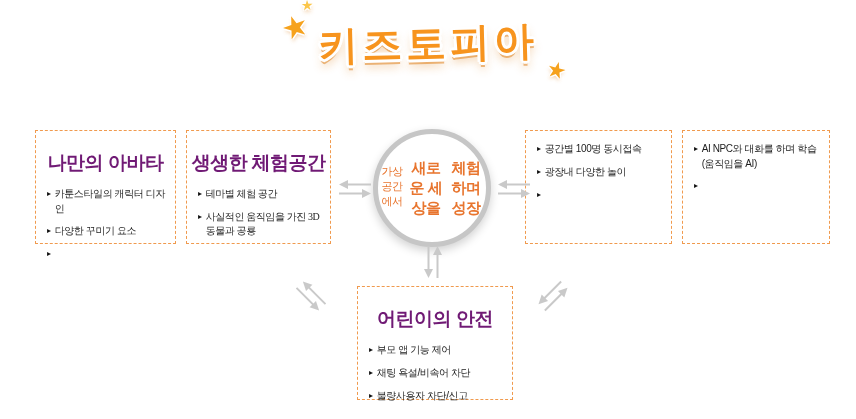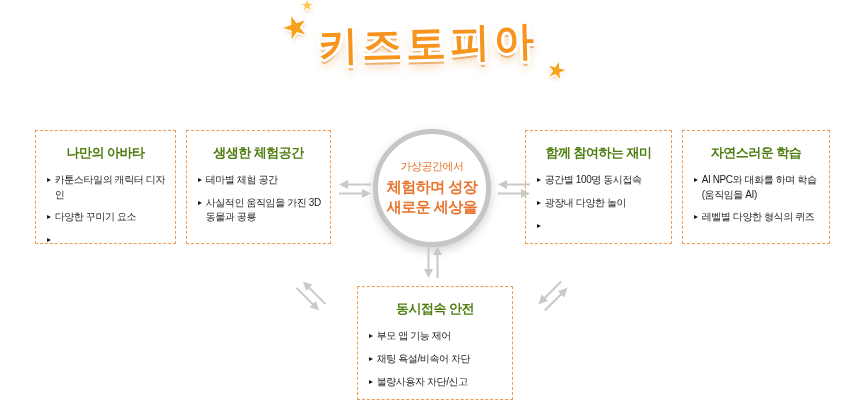--- a/index.html
+++ b/index.html
@@ -22,38 +22,38 @@
   .star { position:absolute; color:#f6a21d; text-shadow:-1px -1px 0 #fff,1px -1px 0 #fff,-1px 1px 0 #fff,1px 1px 0 #fff, 0 3px 4px rgba(222,130,30,0.4); }
   .star-left   { left:-36px; top:-10px; font-size:30px; transform:rotate(-18deg); }
   .star-left-s { left:-16px; top:-22px; font-size:14px; color:#fbc64a; }
   .star-right  { right:-28px; bottom:-16px; font-size:22px; transform:rotate(16deg); }
 
   
   .circle {
     position:absolute; left:373px; top:129px; width:108px; height:108px;
     border-radius:50%; border:5px solid #c6c6c6; background:#fff;
     box-shadow:0 4px 10px rgba(0,0,0,0.18);
-    display:flex; flex-direction:column; align-items:center; justify-content:center;
+    display:flex; flex-direction:row; align-items:center; justify-content:center;
     text-align:center; color:#e8752e;
   }
   .circle .c1 { font-size:11px; margin-bottom:3px; letter-spacing:-0.5px; }
   .circle .c2 { font-size:15px; font-weight:bold; line-height:1.35; letter-spacing:-0.5px; }
 
   
   .fbox { position:absolute; border:1.5px dashed #f09a4e; background:#fff; box-sizing:border-box; }
   .ftitle {
-    margin-top:13px; text-align:center; font-size:13px; font-weight:bold;
-    color:#4d7c0f; letter-spacing:-0.5px;
+    margin-top:19px; text-align:center; font-size:19px; font-weight:bold;
+    color:#701a75; letter-spacing:-0.5px;
   }
   .fitems { margin:11px 0 0; padding:0 6px 0 11px; list-style:none; }
   .fitems li { display:flex; font-size:10px; color:#1c1c1c; line-height:1.45; margin-bottom:8px; letter-spacing:-0.4px; }
   .bullet { flex:0 0 auto; font-size:8px; line-height:1.85; margin-right:4px; color:#111; }
 
   .box-avatar    { left:35px;  top:130px; width:141px; height:114px; }
-  .box-space     { left:186px; top:130px; width:145px; height:114px; }
+  .box-space     { left:186px; top:130px; width:145px; height:114px;font-family:Liberation Serif, serif; }
   .box-fun       { left:525px; top:130px; width:147px; height:114px; }
   .box-learning  { left:682px; top:130px; width:148px; height:114px; }
   .box-safety    { left:357px; top:286px; width:156px; height:114px; }
 
   
   .xarrow { position:absolute; }
   .arr-left  { left:338px; top:179px; }
   .arr-right { left:497px; top:179px; }
   .arr-down  { left:416px; top:252px; transform:rotate(90deg); }
   .arr-diag-l{ left:294px; top:286px; transform:rotate(45deg); }
@@ -68,22 +68,22 @@
     <span class="logo-inner">
       <span class="star star-left">★</span>
       <span class="star star-left-s">★</span>
       <span class="logo-text">키즈토피아</span>
       <span class="star star-right">★</span>
     </span>
   </div>
 
   <div class="circle">
     <div class="c1">가상공간에서</div>
+    <div class="c2">새로운 세상을</div>
     <div class="c2">체험하며 성장</div>
-    <div class="c2">새로운 세상을</div>
   </div>
 
   <div class="fbox box-avatar">
     <div class="ftitle">나만의 아바타</div>
     <ul class="fitems">
       <li>
           <span class="bullet">▸</span>
           <span>카툰스타일의 캐릭터 디자인</span>
         </li>
       <li>
@@ -104,52 +104,49 @@
           <span>테마별 체험 공간</span>
         </li>
       <li>
           <span class="bullet">▸</span>
           <span>사실적인 움직임을 가진 3D 동물과 공룡</span>
         </li>
     </ul>
   </div>
 
   <div class="fbox box-fun">
-    <div class="ftitle">함께 참여하는 재미</div>
     <ul class="fitems">
       <li>
           <span class="bullet">▸</span>
           <span>공간별 100명 동시접속</span>
         </li>
       <li>
           <span class="bullet">▸</span>
           <span>광장내 다양한 놀이</span>
         </li>
       <li>
           <span class="bullet">▸</span>
         </li>
     </ul>
   </div>
 
   <div class="fbox box-learning">
-    <div class="ftitle">자연스러운 학습</div>
     <ul class="fitems">
       <li>
           <span class="bullet">▸</span>
           <span>AI NPC와 대화를 하며 학습(움직임을 AI)</span>
         </li>
       <li>
           <span class="bullet">▸</span>
-          <span>레벨별 다양한 형식의 퀴즈</span>
         </li>
     </ul>
   </div>
 
   <div class="fbox box-safety">
-    <div class="ftitle">동시접속 안전</div>
+    <div class="ftitle">어린이의 안전</div>
     <ul class="fitems">
       <li>
           <span class="bullet">▸</span>
           <span>부모 앱 기능 제어</span>
         </li>
       <li>
           <span class="bullet">▸</span>
           <span>채팅 욕설/비속어 차단</span>
         </li>
       <li>

